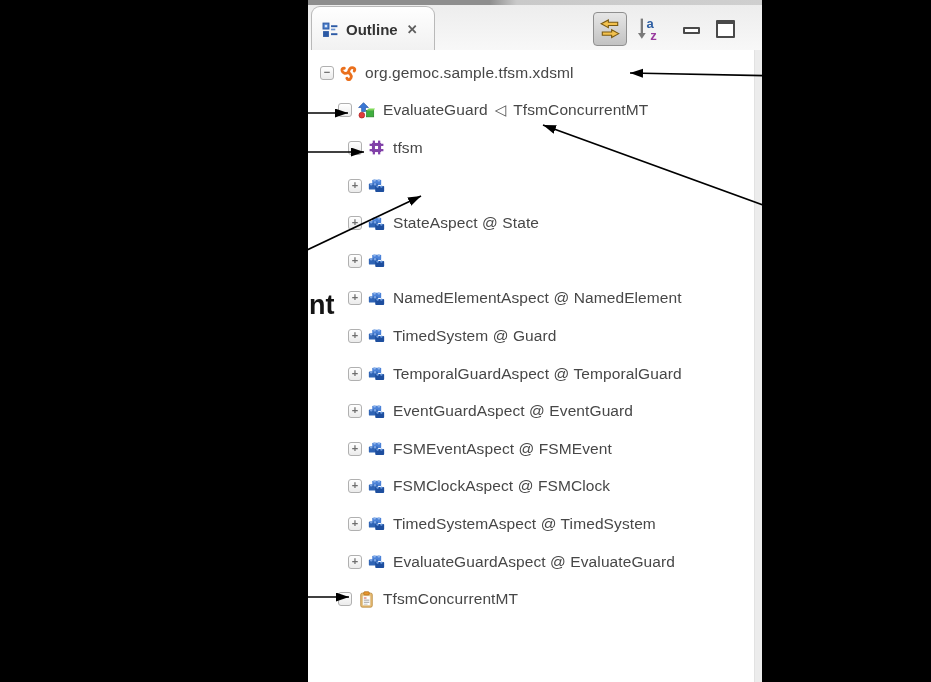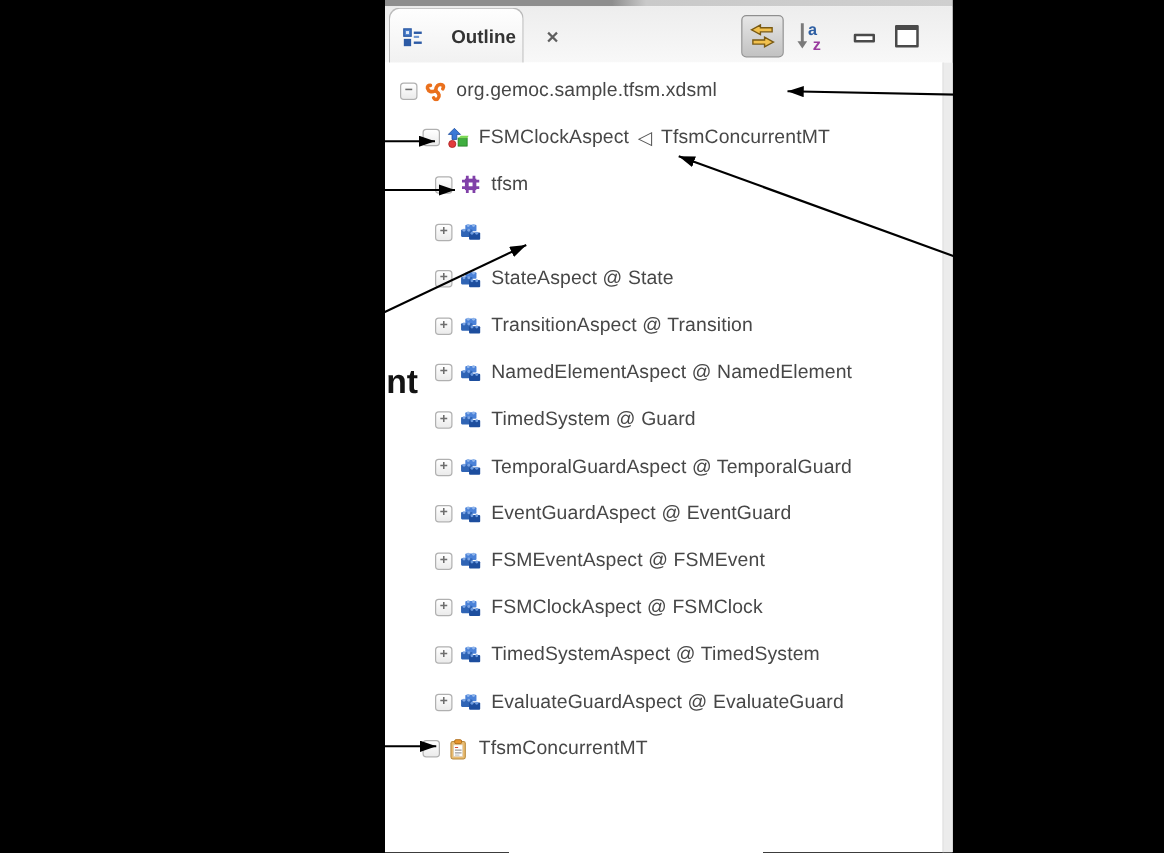--- a/index.html
+++ b/index.html
@@ -6,24 +6,24 @@
   *{box-sizing:border-box;}
   .stage{position:relative;width:931px;height:682px;background:#000;overflow:hidden;
          font-family:"Liberation Sans",sans-serif;}
 
   
   .panel{position:absolute;left:308px;top:0;width:454px;height:682px;background:#fff;}
   .top-strip{position:absolute;left:0;top:0;width:100%;height:5px;
              background:linear-gradient(to right,#8e8e8e 0%,#8e8e8e 40%,#c9c9c9 46%,#cfcfcf 100%);}
   .tabbar{position:absolute;left:0;top:5px;width:100%;height:45px;
           background:linear-gradient(#ededed,#f8f8f8);}
-  .tab{position:absolute;left:3px;top:1px;height:45px;width:108px;
+  .tab{position:absolute;left:3px;top:1px;height:45px;width:124px;
        background:linear-gradient(#fefefe,#f1f1f1);
        border:1px solid #b9b9b9;border-bottom:none;border-radius:9px 9px 0 0;
-       display:flex;align-items:center;padding:0 8px 0 10px;gap:22px;}
+       display:flex;align-items:center;padding:0 8px 0 10px;gap:7px;}
   .tab-label{font-size:15px;font-weight:700;color:#333;}
   .tab-close{font-size:13px;font-weight:700;color:#5e5e5e;margin-left:2px;cursor:default;}
   .ticon16{width:17px;height:17px;display:inline-block;flex:none;}
   .ticon16 svg,.ticon svg{width:100%;height:100%;display:block;}
 
   .toolbar{position:absolute;top:0;height:45px;left:0;width:100%;}
   .tb-btn{position:absolute;display:flex;align-items:center;justify-content:center;}
   .btn-link{left:285px;top:7px;width:34px;height:34px;border:1px solid #8f8f8f;border-radius:4px;
             background:linear-gradient(#e6e6e6,#c2c2c2);}
   .btn-link .ticon16{width:22px;height:22px;}
@@ -124,21 +124,21 @@
           <div class="row lvl2">
             <span class="expander"></span>
             <span class="ticon">
               <svg viewBox="0 0 16 16">
                 <path d="M5.2 0.6 L9.8 5.2 H7 V9 H3.4 V5.2 H0.6 Z" fill="#3a78d6" stroke="#1f4f9e" stroke-width="0.6"></path>
                 <rect x="8" y="8" width="6.8" height="6" fill="#3fae3f" stroke="#1f7a1f" stroke-width="0.6"></rect>
                 <path d="M8 8 L10 6.2 H16 L14.8 8 Z" fill="#7ed957"></path>
                 <circle cx="3.6" cy="12.4" r="2.7" fill="#e23c3c" stroke="#a81f1f" stroke-width="0.6"></circle>
               </svg>
             </span>
-            <span class="tlabel">FSMClockAspect</span>
+            <span class="tlabel">EvaluateGuard</span>
             <span class="sep-triangle">◁</span>
             <span class="tlabel">TfsmConcurrentMT</span>
           </div>
           <div class="row lvl3">
             <span class="expander"></span>
             <span class="ticon">
               <svg viewBox="0 0 16 16">
                 <g stroke="#8040a8" stroke-width="2.1" fill="none">
                   <line x1="5.5" y1="1.5" x2="5.5" y2="14.5"></line>
                   <line x1="10.5" y1="1.5" x2="10.5" y2="14.5"></line>
@@ -191,21 +191,20 @@
                 <circle cx="6.2" cy="3.2" r="1.1" fill="#8fb4ea"></circle>
                 <circle cx="10.2" cy="3.2" r="1.1" fill="#8fb4ea"></circle>
                 <rect x="0.8" y="6.2" width="8.6" height="5.6" rx="0.8" fill="#2f64b5"></rect>
                 <circle cx="3" cy="6.8" r="1.1" fill="#7aa3e3"></circle>
                 <circle cx="6.6" cy="6.8" r="1.1" fill="#7aa3e3"></circle>
                 <rect x="6.8" y="8.4" width="8.4" height="5.6" rx="0.8" fill="#1d4e9e"></rect>
                 <circle cx="9" cy="9" r="1.1" fill="#6d9ce0"></circle>
                 <circle cx="12.6" cy="9" r="1.1" fill="#6d9ce0"></circle>
               </svg>
             </span>
-            <span class="tlabel">TransitionAspect @ Transition</span>
           </div>
           <div class="row lvl3">
             <span class="expander">+</span>
             <span class="ticon">
               <svg viewBox="0 0 16 16">
                 <rect x="4" y="2.6" width="8.4" height="5" rx="0.8" fill="#4b82d8"></rect>
                 <circle cx="6.2" cy="3.2" r="1.1" fill="#8fb4ea"></circle>
                 <circle cx="10.2" cy="3.2" r="1.1" fill="#8fb4ea"></circle>
                 <rect x="0.8" y="6.2" width="8.6" height="5.6" rx="0.8" fill="#2f64b5"></rect>
                 <circle cx="3" cy="6.8" r="1.1" fill="#7aa3e3"></circle>

